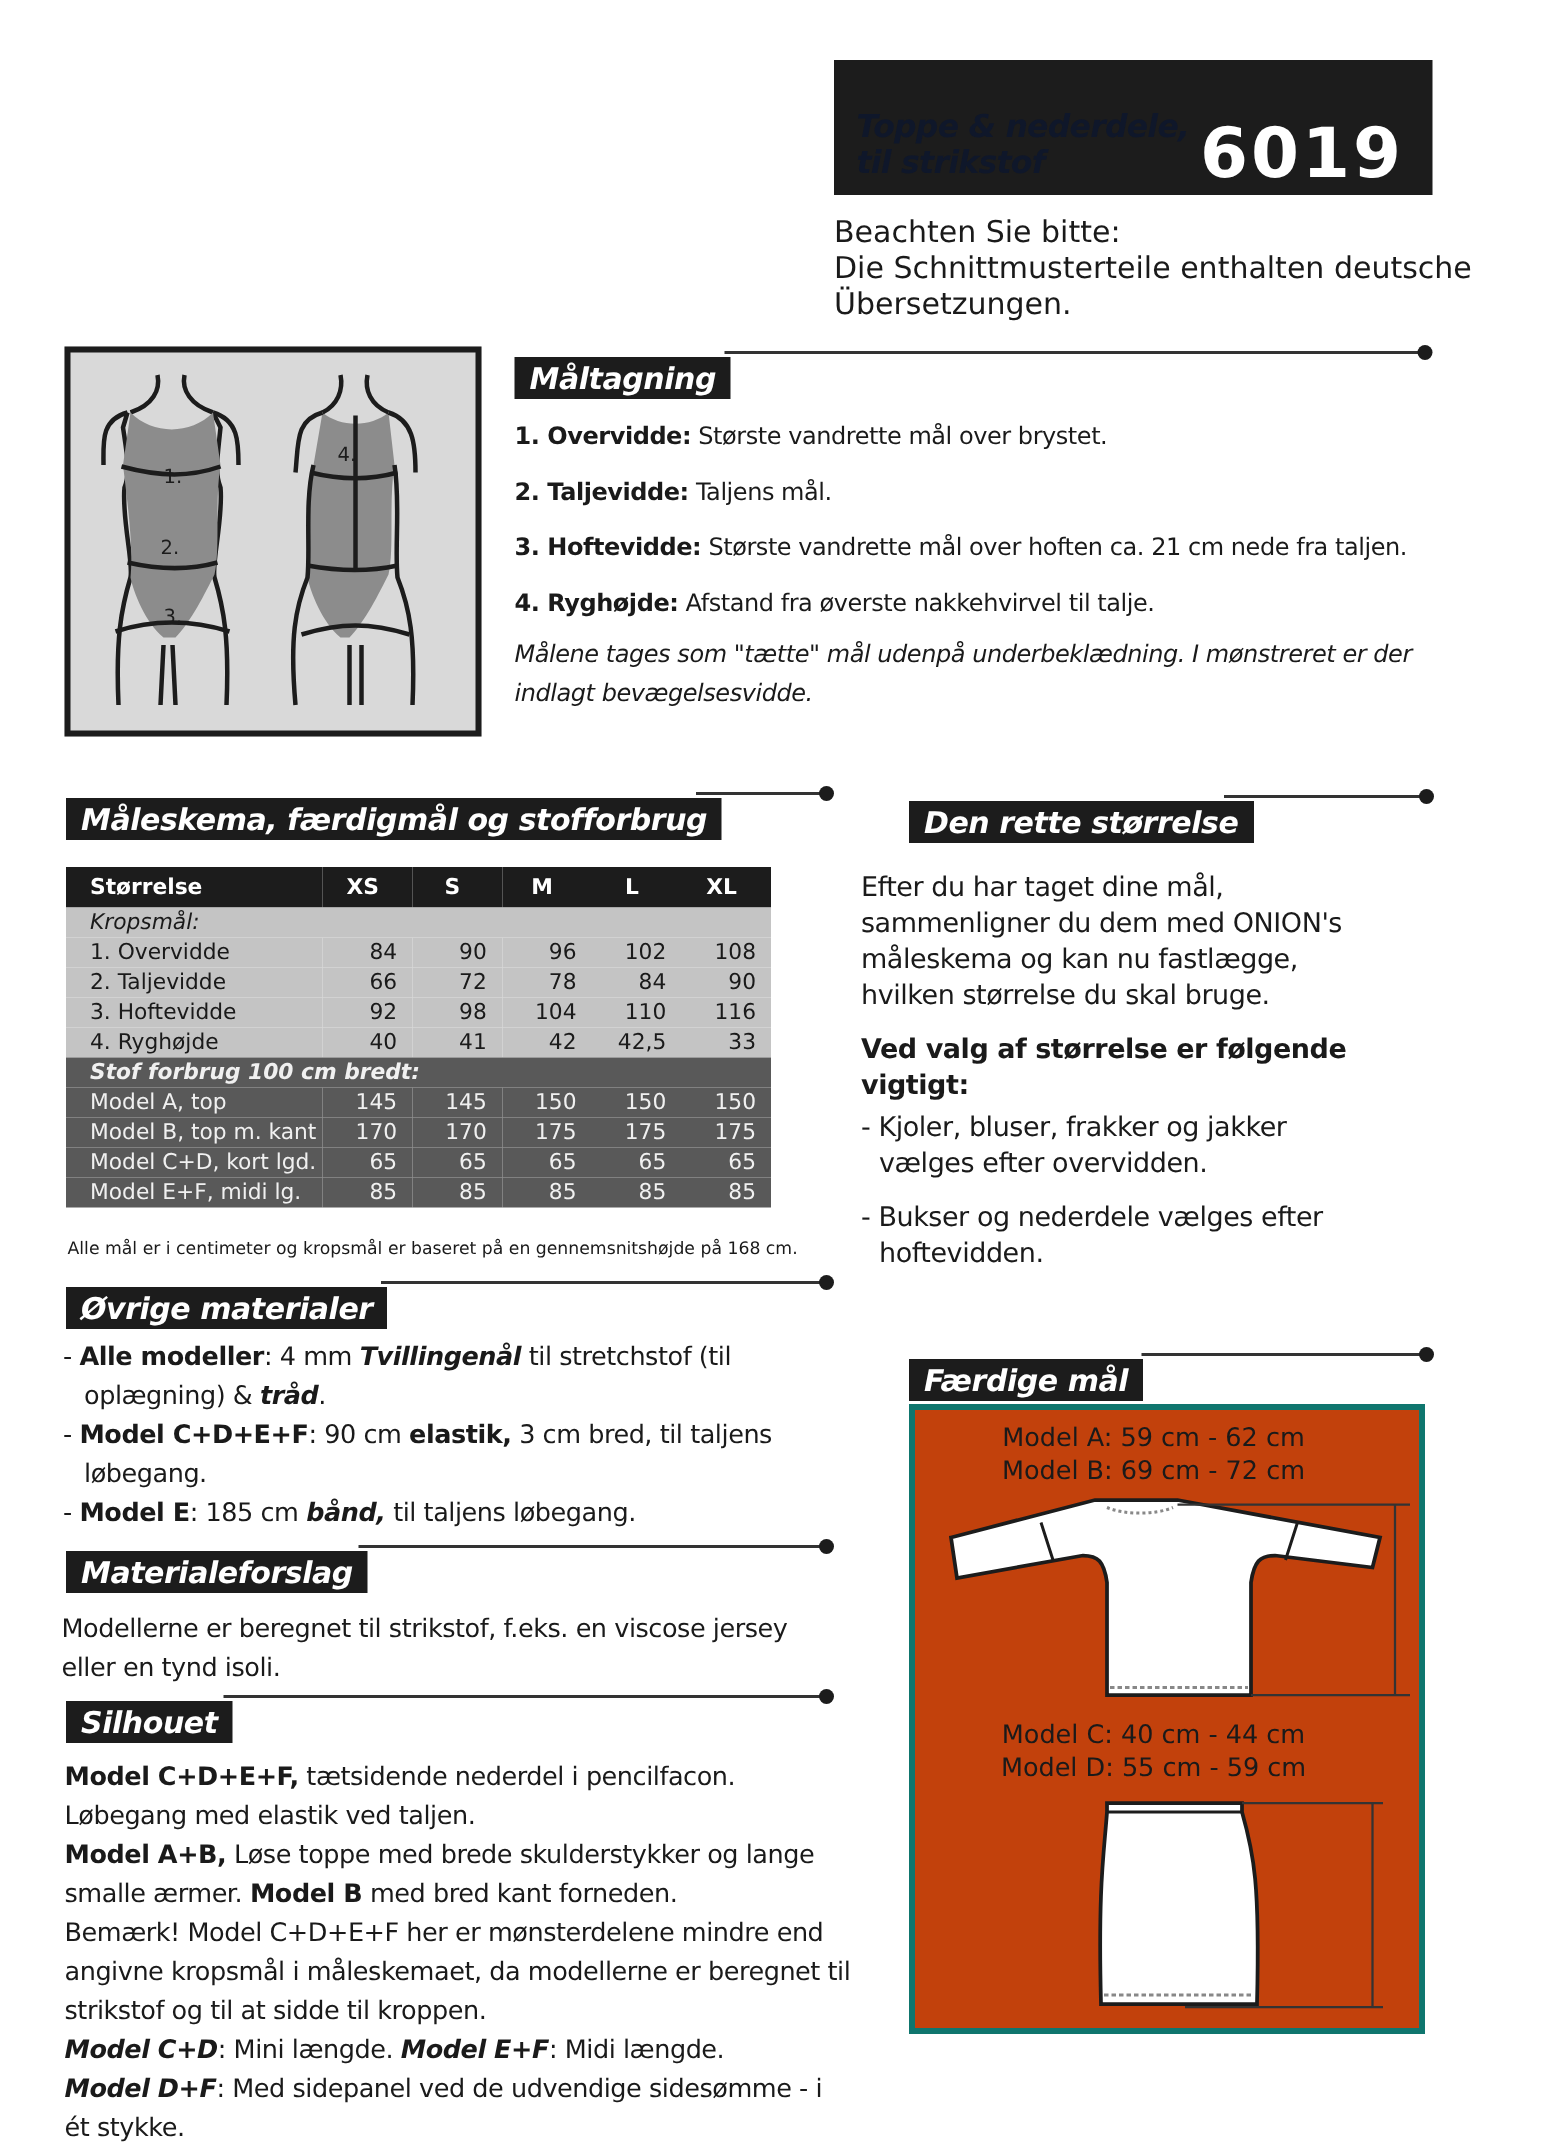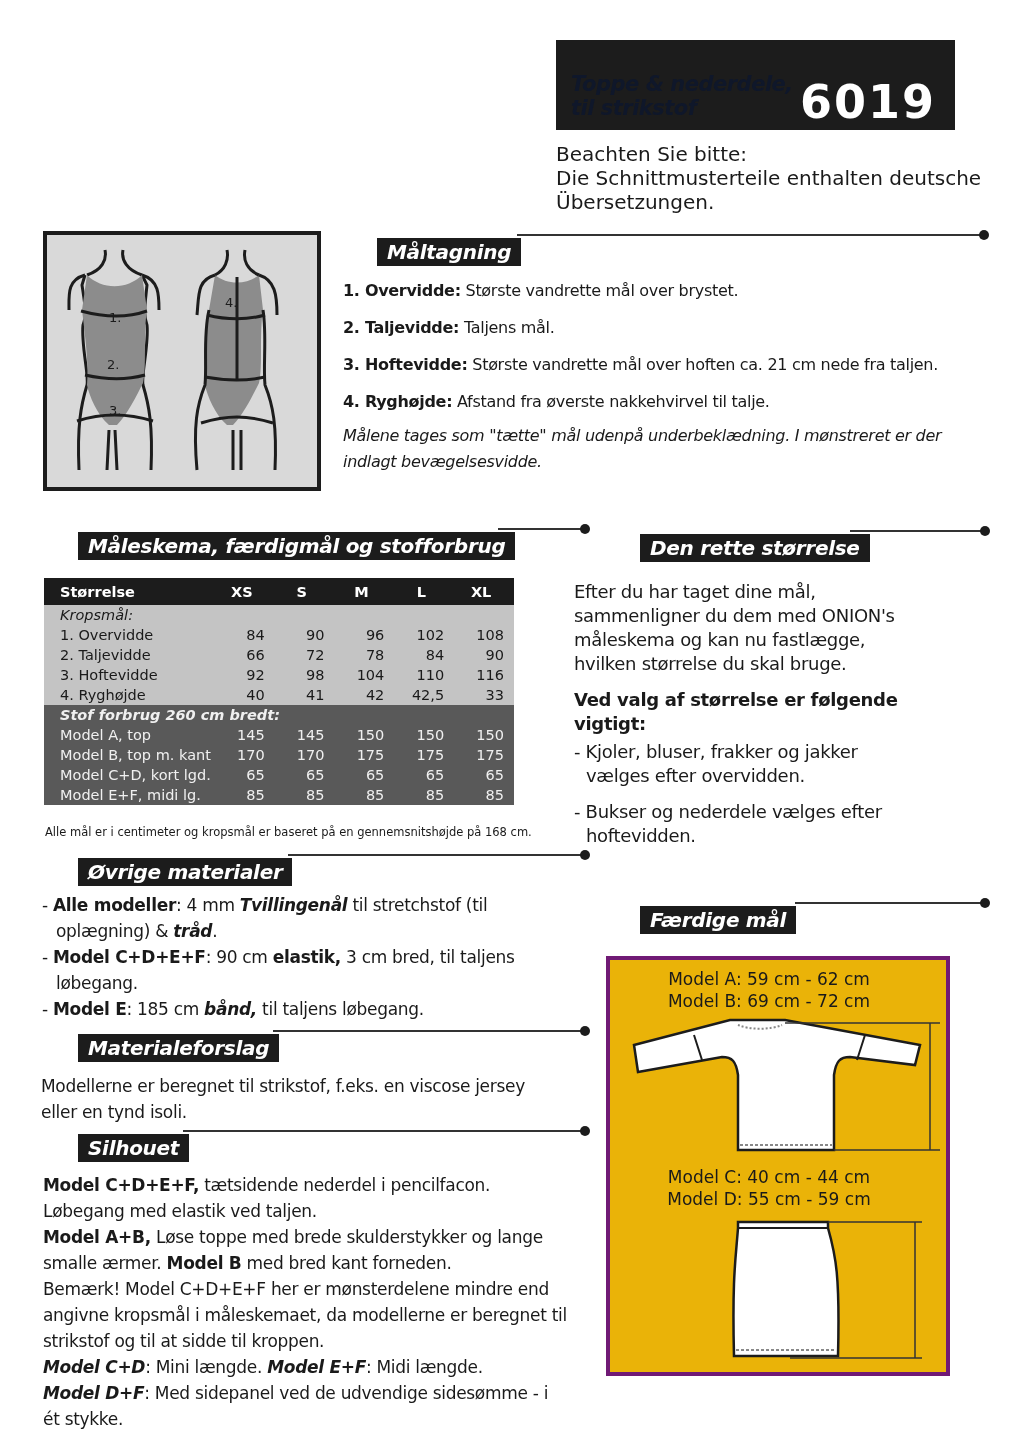--- a/index.html
+++ b/index.html
@@ -7,21 +7,21 @@
          font-family:"DejaVu Sans", sans-serif; color:#1a1a1a; }
   .abs { position:absolute; }
 
   
   .title-box { left:556px; top:40px; width:399px; height:90px; background:#1c1c1c; }
   .title-text { left:571px; top:72px; color:#0f172a; font-style:italic; font-weight:bold; font-size:21px; line-height:24px; letter-spacing:-0.5px; }
   .title-number { left:800px; top:76px; color:#fff; font-weight:bold; font-size:46px; line-height:52px; letter-spacing:2px; }
   .note { left:556px; top:142px; font-size:20px; line-height:24px; }
 
   
-  .sec-head { position:absolute; height:32px;margin-left:34px; }
+  .sec-head { position:absolute; height:32px; }
   .sec-head .label { position:absolute; left:0; top:4px; background:#1c1c1c; color:#fff; font-style:italic; font-weight:bold;
                      font-size:20px; line-height:28px; padding:0 10px; white-space:nowrap; letter-spacing:-0.3px; }
   .sec-head .rule { position:absolute; top:0; height:2px; background:#333; right:6px; }
   .sec-head .dot { position:absolute; right:0; top:-4px; width:10px; height:10px; border-radius:50%; background:#1c1c1c; }
 
   
   .fig-box { left:43px; top:231px; width:270px; height:252px; border:4px solid #1c1c1c; background:#d9d9d9; }
 
   .meas { left:343px; top:281px; width:620px; font-size:16px; line-height:19px; }
   .meas p { margin:0 0 18px 0; letter-spacing:-0.3px; }
@@ -41,21 +41,21 @@
   .tbl .dk.sub td { font-weight:bold; }
   .tbl td.num { width:46px; padding-right:10px; }
   .footnote { left:45px; top:825px; font-size:11.5px; }
 
   .body-text { font-size:17px; line-height:26px; letter-spacing:-0.3px; }
   .list { margin:0; padding:0; list-style:none; }
   .list li { padding-left:14px; text-indent:-14px; }
 
   .right-col { left:574px; width:330px; }
 
-  .fm-box { left:606px; top:956px; width:336px; height:412px; border:4px solid #701a75; background:#eab308; }
+  .fm-box { left:606px; top:936px; width:336px; height:412px; border:4px solid #0f766e; background:#c2410c; }
   .fm-label { font-size:17px; line-height:22px; text-align:center; color:#1a1a1a; position:absolute; }
 </style>
 </head>
 <body>
 
 <div class="abs title-box"></div>
 <div class="abs title-text">
   <div>Toppe &amp; nederdele,</div>
   <div>til strikstof</div>
 </div>
@@ -164,21 +164,21 @@
         </tr>
     <tr class="lt">
           <td>4. Ryghøjde</td>
           <td class="num">40</td>
           <td class="num">41</td>
           <td class="num">42</td>
           <td class="num">42,5</td>
           <td class="num">33</td>
         </tr>
     <tr class="dk sub">
-          <td colspan="6">Stof  forbrug 260 cm bredt:</td>
+          <td colspan="6">Stof  forbrug 100 cm bredt:</td>
         </tr>
     <tr class="dk">
           <td>Model A, top</td>
           <td class="num">145</td>
           <td class="num">145</td>
           <td class="num">150</td>
           <td class="num">150</td>
           <td class="num">150</td>
         </tr>
     <tr class="dk">

